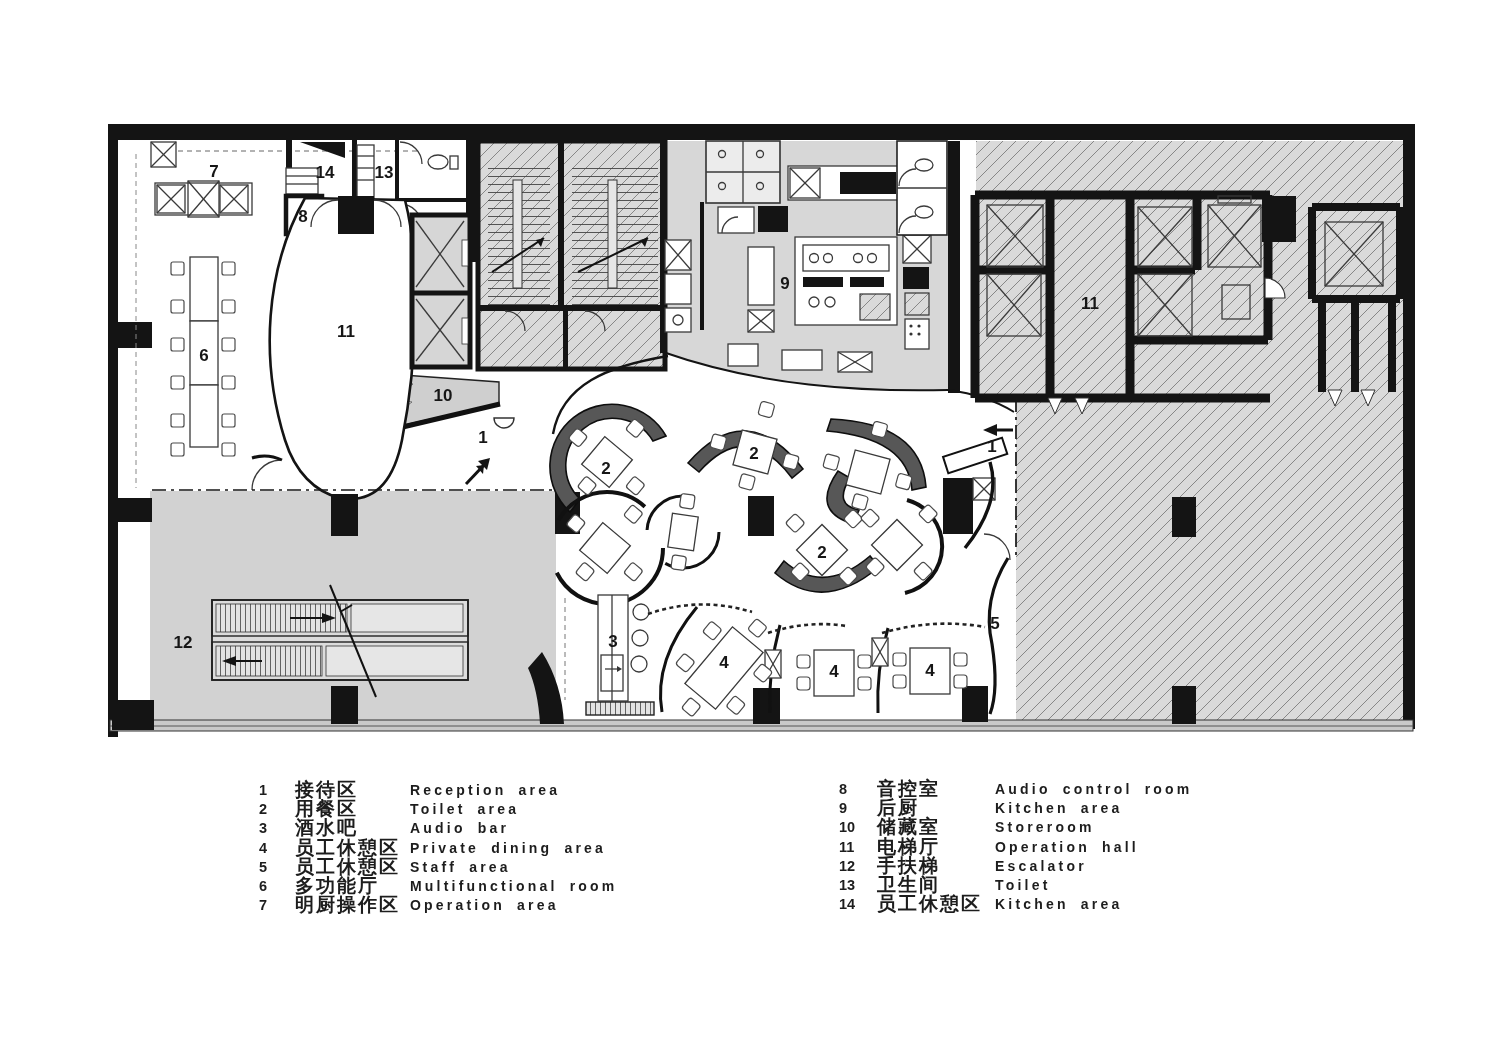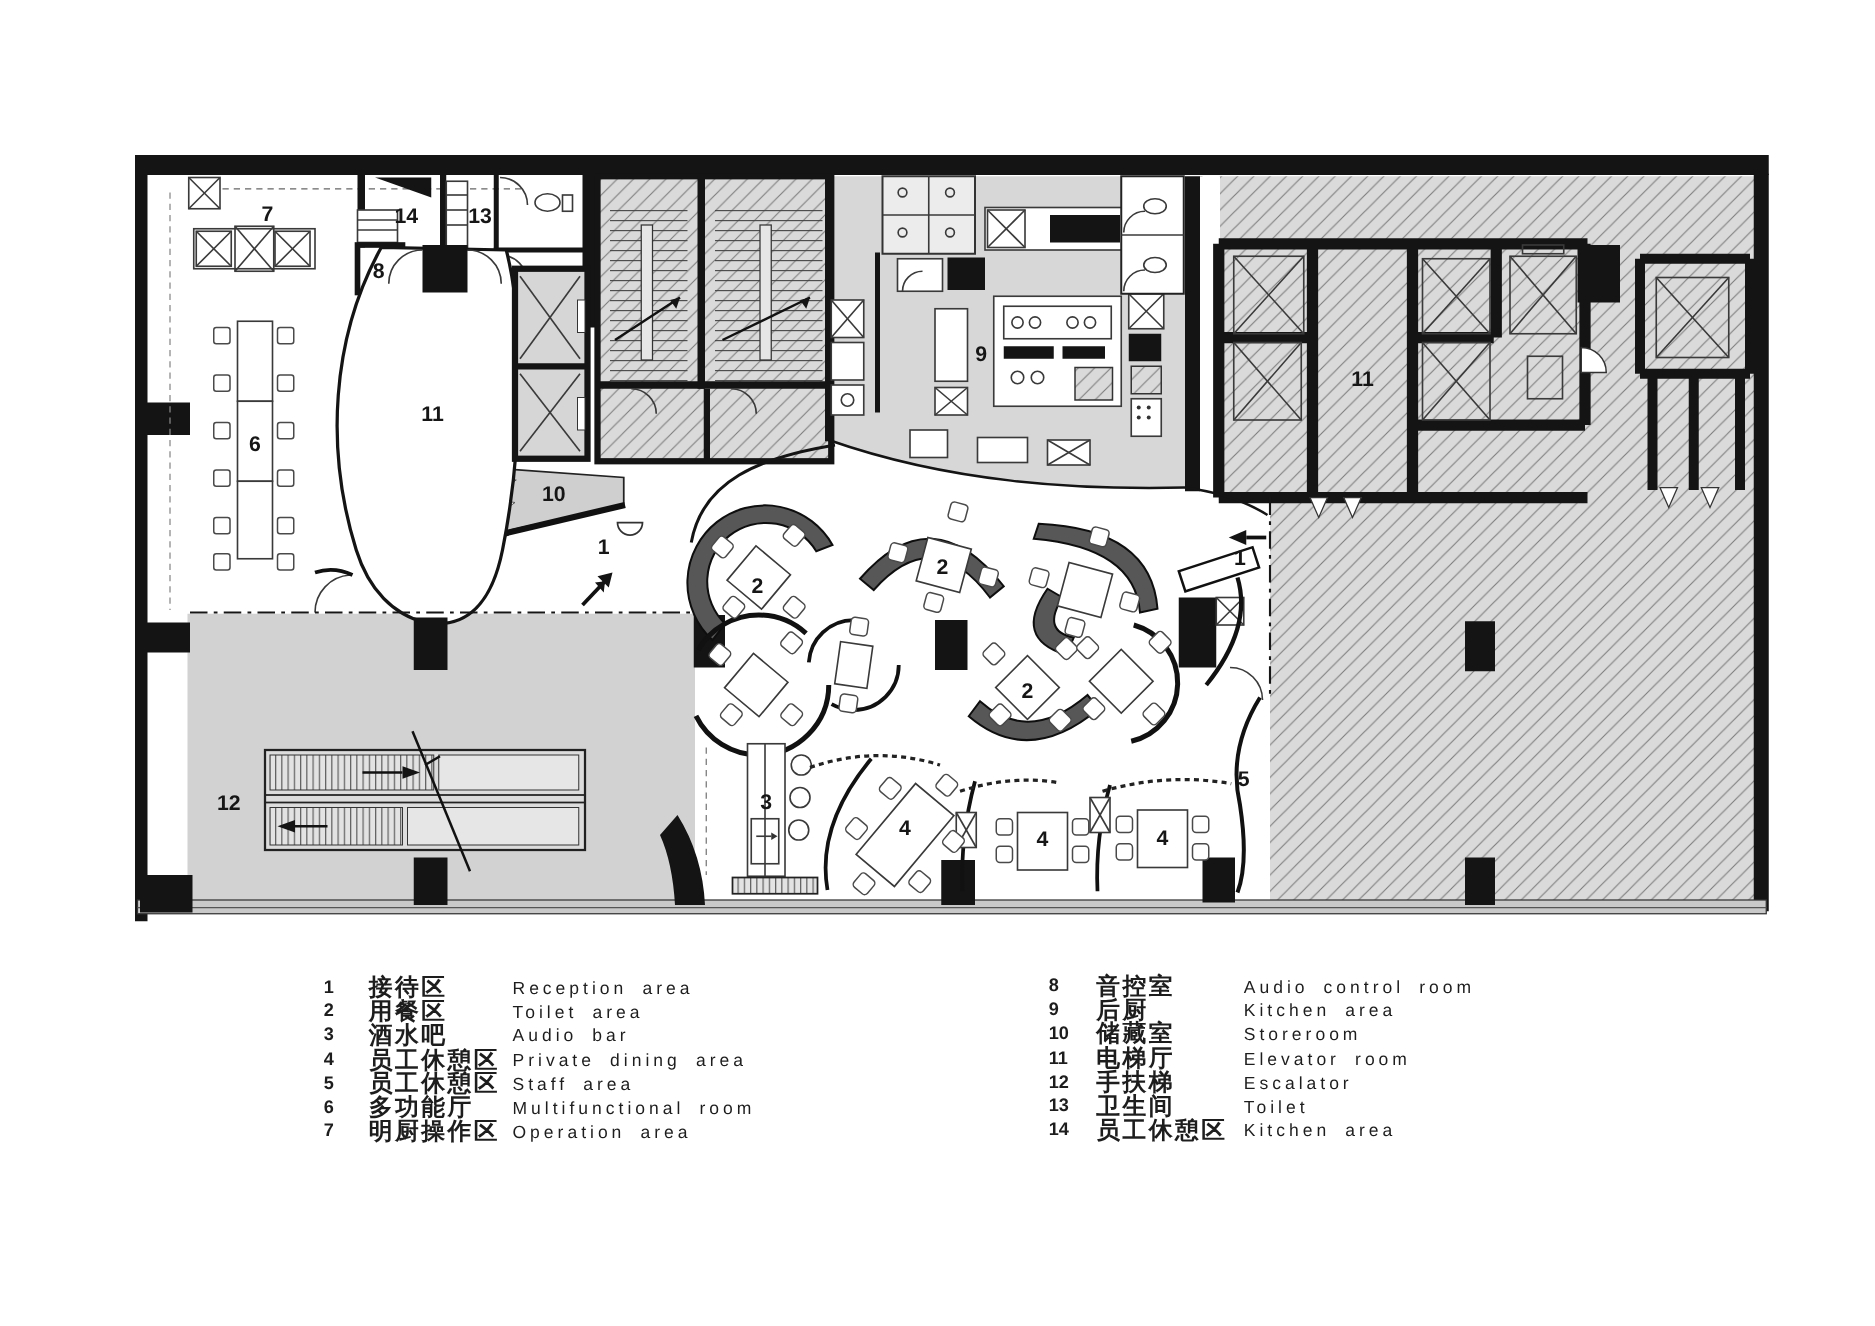--- a/index.html
+++ b/index.html
@@ -19,21 +19,21 @@
   .chair{stroke:#4a4a4a;stroke-width:1.2;fill:#fff}
   
   .legend{position:absolute;color:#1d1d1d;}
   .legend .lrow{display:grid;height:19.2px;align-items:center;}
   .legend-left{left:259px;top:777px;}
   .legend-left .lrow{grid-template-columns:36px 115px auto;}
   .legend-right{left:839px;top:776px;}
   .legend-right .lrow{grid-template-columns:38px 118px auto;}
   .lg-num{font-size:14.5px;font-weight:bold;}
   .lg-zh{font-size:19px;font-weight:bold;letter-spacing:2px;white-space:nowrap;font-family:Liberation Serif, serif;}
-  .lg-en{font-size:14px;font-weight:normal;letter-spacing:3.2px;word-spacing:5px;white-space:nowrap;}
+  .lg-en{font-size:14px;font-weight:bold;letter-spacing:3.2px;word-spacing:5px;white-space:nowrap;}
 </style>
 </head>
 <body>
 
 <div class="page">
 
 <svg id="plan-svg" width="1500" height="1061" viewBox="0 0 1500 1061" xmlns="http://www.w3.org/2000/svg">
   <defs>
     <pattern id="hatch" patternUnits="userSpaceOnUse" width="13" height="13">
       <rect width="13" height="13" fill="#dadada"></rect>
@@ -547,21 +547,21 @@
         <span class="lg-en">Kitchen area</span>
       </div>
       <div class="lrow">
         <span class="lg-num">10</span>
         <span class="lg-zh">储藏室</span>
         <span class="lg-en">Storeroom</span>
       </div>
       <div class="lrow">
         <span class="lg-num">11</span>
         <span class="lg-zh">电梯厅</span>
-        <span class="lg-en">Elevator room</span>
+        <span class="lg-en">Operation hall</span>
       </div>
       <div class="lrow">
         <span class="lg-num">12</span>
         <span class="lg-zh">手扶梯</span>
         <span class="lg-en">Escalator</span>
       </div>
       <div class="lrow">
         <span class="lg-num">13</span>
         <span class="lg-zh">卫生间</span>
         <span class="lg-en">Toilet</span>

